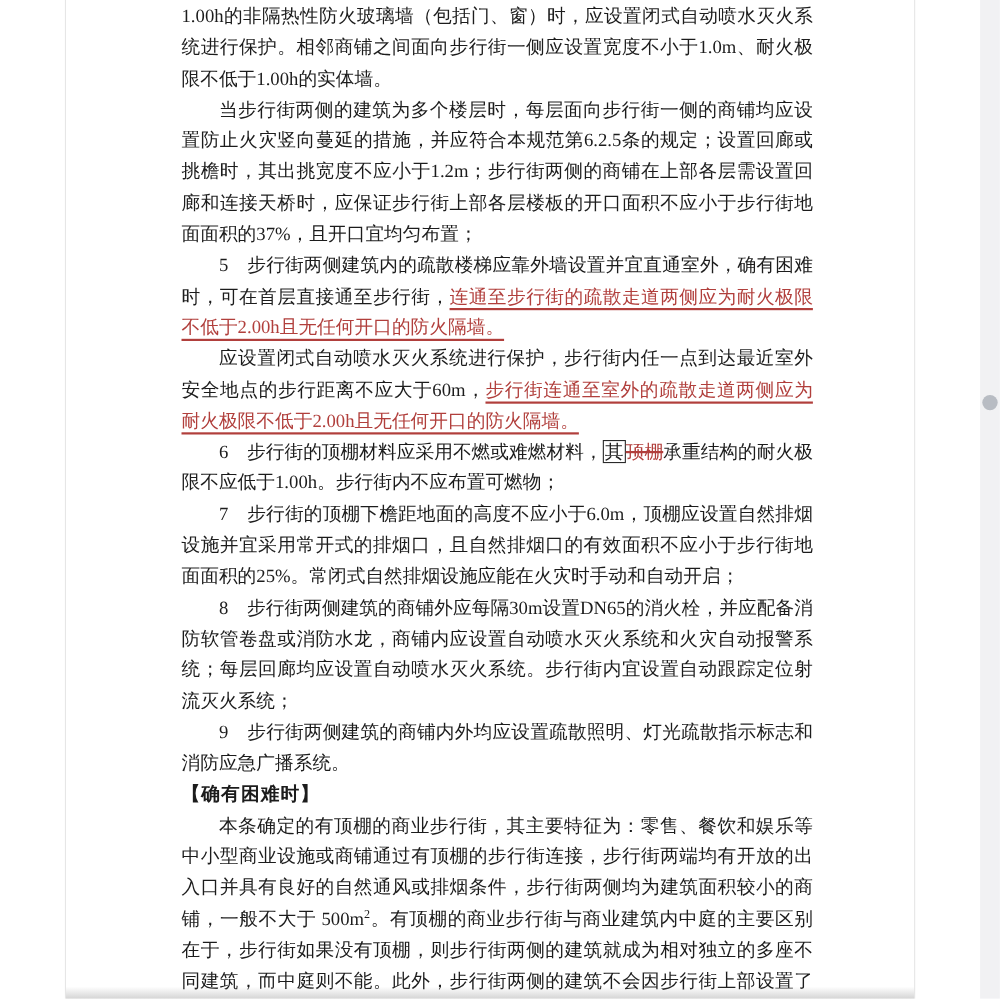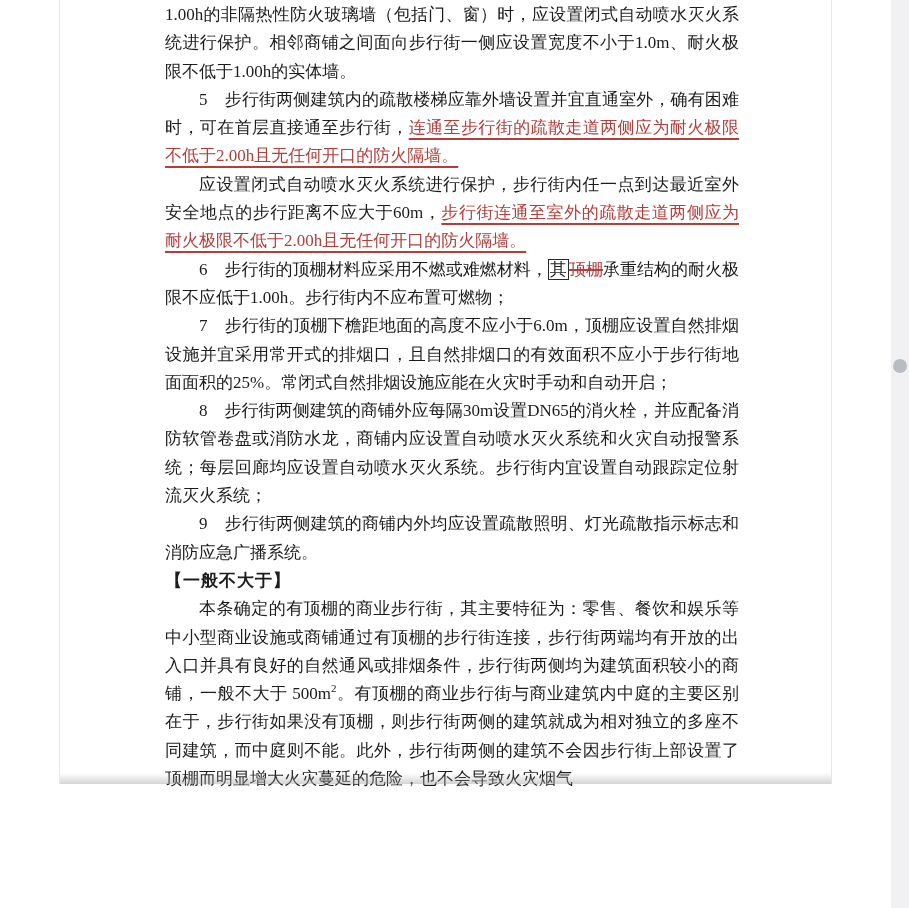--- a/index.html
+++ b/index.html
@@ -4,21 +4,21 @@
 <style>
   * { margin: 0; padding: 0; box-sizing: border-box; }
   html, body {
     width: 909px; height: 908px;
     background: #ffffff;
     overflow: hidden;
     font-family: "Liberation Serif", "DejaVu Serif", serif;
   }
   .viewport {
     position: relative;
-    width: 909px; height: 784px;
+    width: 909px; height: 908px;
     background: #ffffff;
   }
   .page-edge {
     position: absolute;
     top: 0; bottom: 0;
     width: 1px;
   }
   .page-edge.left  { left: 59px;  background: #e6e6e6; }
   .page-edge.right { left: 831px; background: #e4e4e4; }
   .scroll-track {
@@ -80,27 +80,28 @@
 </style>
 </head>
 <body>
 
 <div class="viewport">
   <div class="page-edge left" style="background: rgb(230, 230, 230);"></div>
   <div class="page-edge right" style="background: rgb(230, 230, 230);"></div>
 
   <div class="doc-text">
       <p class=""><span class="seg-normal">1.00h的非隔热性防火玻璃墙（包括门、窗）时，应设置闭式自动喷水灭火系统进行保护。相邻商铺之间面向步行街一侧应设置宽度不小于1.0m、耐火极限不低于1.00h的实体墙。</span></p>
+      <p class="indent"><span class="seg-normal">当步行街两侧的建筑为多个楼层时，每层面向步行街一侧的商铺均应设置防止火灾竖向蔓延的措施，并应符合本规范第6.2.5条的规定；设置回廊或挑檐时，其出挑宽度不应小于1.2m；步行街两侧的商铺在上部各层需设置回廊和连接天桥时，应保证步行街上部各层楼板的开口面积不应小于步行街地面面积的37%，且开口宜均匀布置；</span></p>
       <p class="indent"><span class="seg-normal">5　步行街两侧建筑内的疏散楼梯应靠外墙设置并宜直通室外，确有困难时，可在首层直接通至步行街，</span><span class="seg-red-underline">连通至步行街的疏散走道两侧应为耐火极限不低于2.00h且无任何开口的防火隔墙。</span></p>
       <p class="indent"><span class="seg-normal">应设置闭式自动喷水灭火系统进行保护，步行街内任一点到达最近室外安全地点的步行距离不应大于60m，</span><span class="seg-red-underline">步行街连通至室外的疏散走道两侧应为耐火极限不低于2.00h且无任何开口的防火隔墙。 </span></p>
       <p class="indent"><span class="seg-normal">6　步行街的顶棚材料应采用不燃或难燃材料，</span><span class="seg-boxed">其</span><span class="seg-red-strike">顶棚</span><span class="seg-normal">承重结构的耐火极限不应低于1.00h。步行街内不应布置可燃物；</span></p>
       <p class="indent"><span class="seg-normal">7　步行街的顶棚下檐距地面的高度不应小于6.0m，顶棚应设置自然排烟设施并宜采用常开式的排烟口，且自然排烟口的有效面积不应小于步行街地面面积的25%。常闭式自然排烟设施应能在火灾时手动和自动开启；</span></p>
       <p class="indent"><span class="seg-normal">8　步行街两侧建筑的商铺外应每隔30m设置DN65的消火栓，并应配备消防软管卷盘或消防水龙，商铺内应设置自动喷水灭火系统和火灾自动报警系统；每层回廊均应设置自动喷水灭火系统。步行街内宜设置自动跟踪定位射流灭火系统；</span></p>
       <p class="indent"><span class="seg-normal">9　步行街两侧建筑的商铺内外均应设置疏散照明、灯光疏散指示标志和消防应急广播系统。</span></p>
-      <p class=" heading"><span class="seg-normal">【一般不大于】</span></p>
+      <p class=" heading"><span class="seg-normal">【确有困难时】</span></p>
       <p class="indent"><span class="seg-normal">本条确定的有顶棚的商业步行街，其主要特征为：零售、餐饮和娱乐等中小型商业设施或商铺通过有顶棚的步行街连接，步行街两端均有开放的出入口并具有良好的自然通风或排烟条件，步行街两侧均为建筑面积较小的商铺，一般不大于 500m</span><sup class="seg-normal">2</sup><span class="seg-normal">。有顶棚的商业步行街与商业建筑内中庭的主要区别在于，步行街如果没有顶棚，则步行街两侧的建筑就成为相对独立的多座不同建筑，而中庭则不能。此外，步行街两侧的建筑不会因步行街上部设置了顶棚而明显增大火灾蔓延的危险，也不会导致火灾烟气</span></p>
     </div>
 
   <div class="bottom-fade"></div>
 
   <div class="scroll-track" style="background: rgb(241, 241, 243);">
     <div class="scroll-thumb" style="background: rgb(184, 188, 195);"></div>
   </div>
 </div>
 

